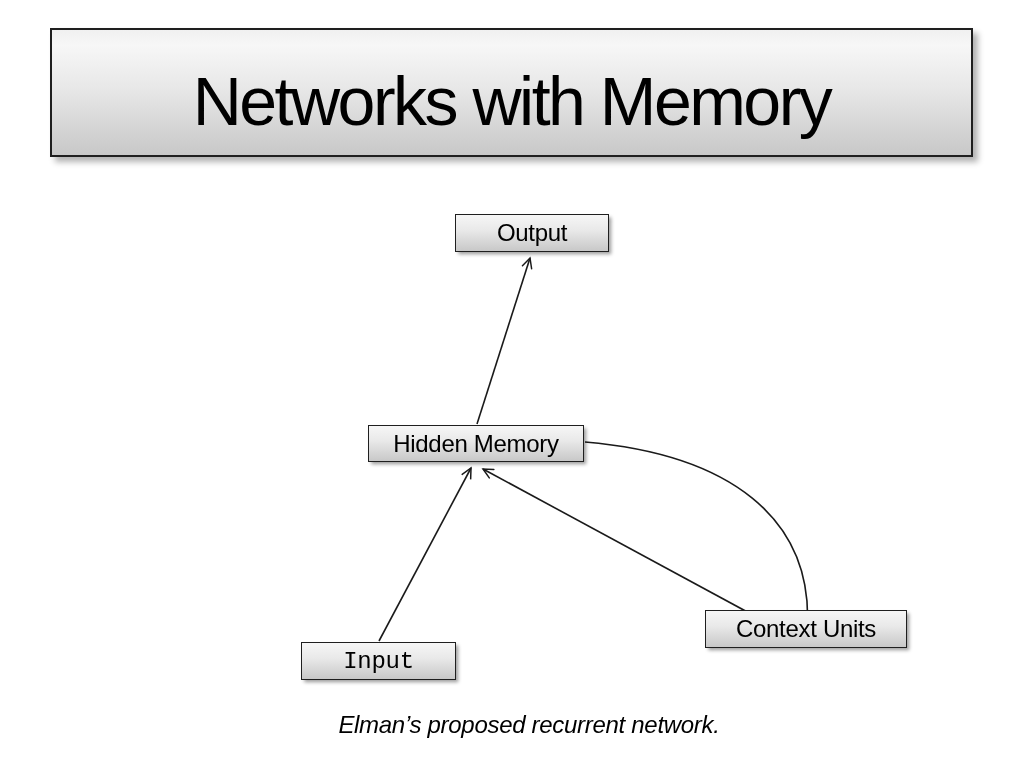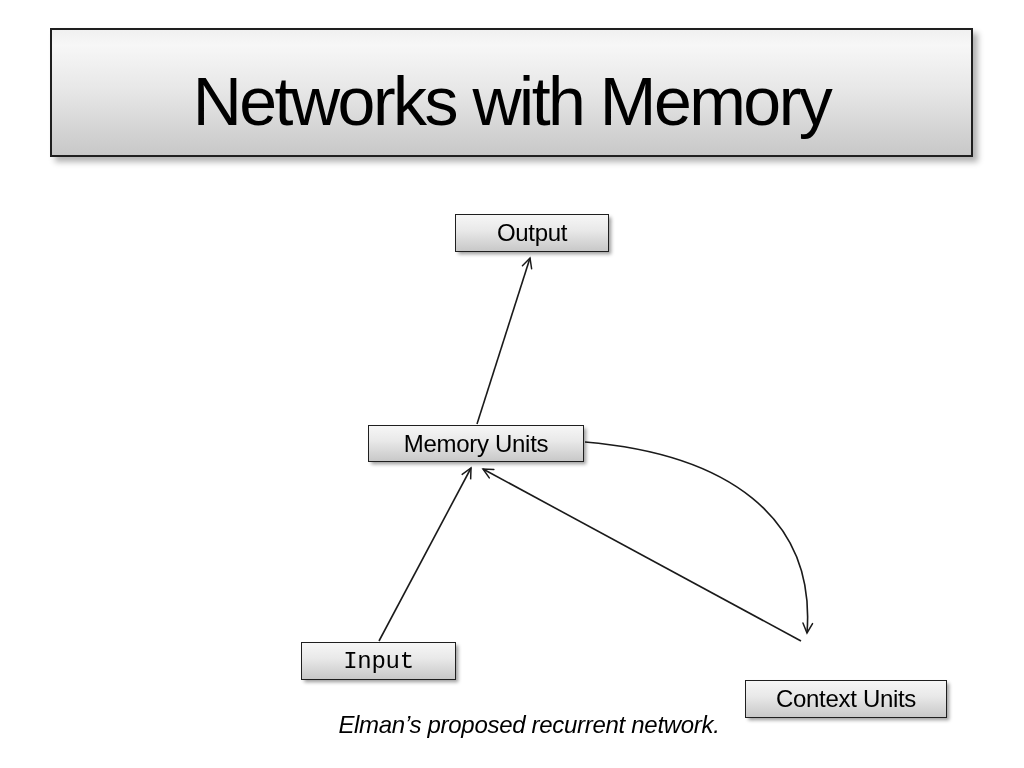--- a/index.html
+++ b/index.html
@@ -55,21 +55,21 @@
     background: linear-gradient(180deg, var(--box-fill-top, #f6f6f6) 0%, #e9e9e9 42%, var(--box-fill-bottom, #c8c8c8) 100%);
     border: 1.6px solid var(--box-border, #1f1f1f);
     box-shadow: 2.5px 2.5px 3.5px rgba(0,0,0,0.38);
     font-size: 24px;
     letter-spacing: -0.3px;
     white-space: nowrap;
   }
   #node-output  { left: 455px; top: 214px; width: 152px; height: 36px; }
   #node-hidden  { left: 368px; top: 425px; width: 214px; height: 35px; }
   #node-input   { left: 301px; top: 642px; width: 153px; height: 36px; font-family: Liberation Mono, monospace; }
-  #node-context { left: 705px; top: 680px; width: 200px; height: 36px; margin-left: 40px; }
+  #node-context { left: 705px; top: 610px; width: 200px; height: 36px; }
   
   .caption {
     position: absolute;
     left: 17px; top: 711px;
     width: 1024px;
     text-align: center;
     font-style: italic;
     font-size: 24px;
     letter-spacing: -0.3px;
     color: var(--text, #000000);
@@ -93,21 +93,21 @@
     <path class="edge" d="M 477 424 L 530 258" marker-end="url(#arrowhead)"></path>
     <path class="edge" d="M 379 641 L 471 468" marker-end="url(#arrowhead)"></path>
     <path class="edge" d="M 801 641 L 483 469" marker-end="url(#arrowhead)"></path>
     <path class="edge" d="M 585 442 C 726 454, 816 516, 807 633" marker-end="url(#arrowhead)"></path>
   </svg>
 
   <div class="node" id="node-output">
     <span>Output</span>
   </div>
   <div class="node" id="node-hidden">
-    <span>Memory Units</span>
+    <span>Hidden Memory</span>
   </div>
   <div class="node" id="node-input">
     <span>Input</span>
   </div>
   <div class="node" id="node-context">
     <span>Context Units</span>
   </div>
 
   <div class="caption">Elman’s proposed recurrent network.</div>
 

